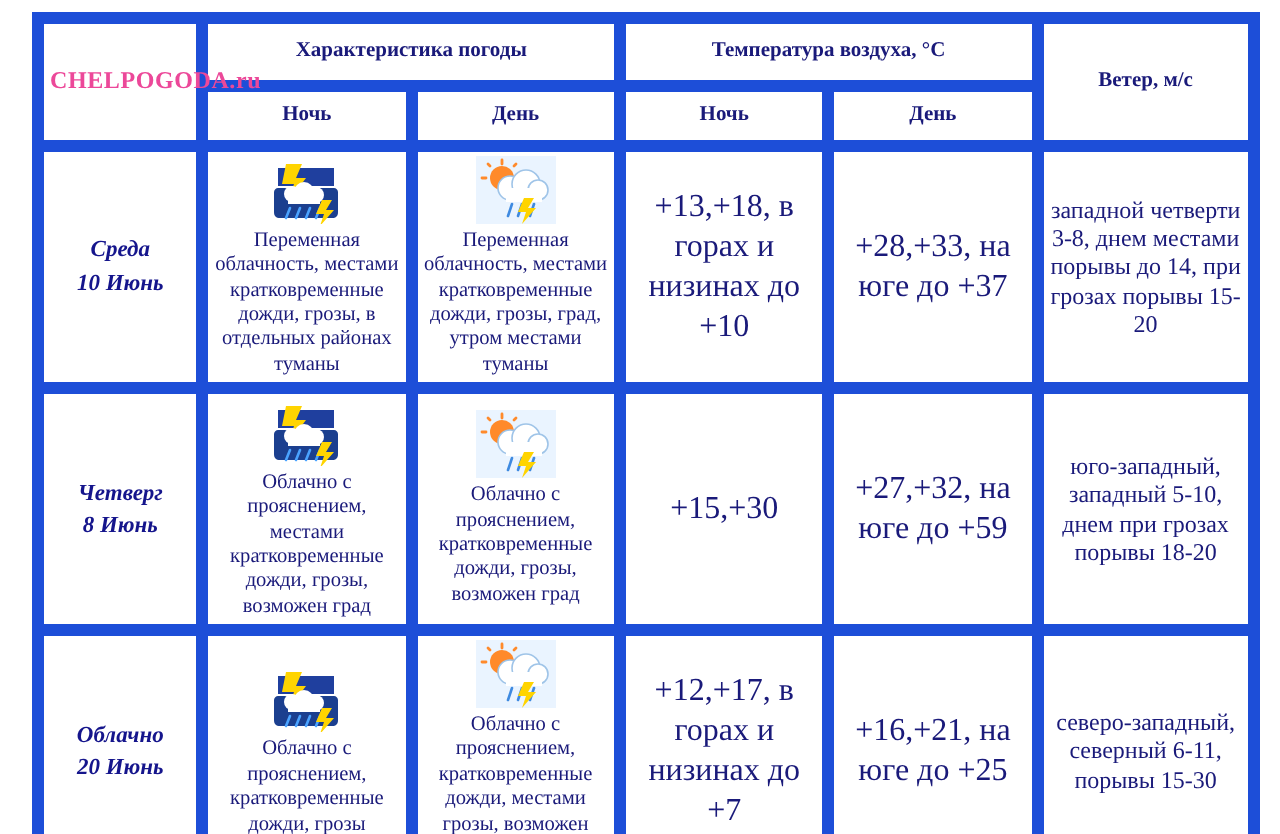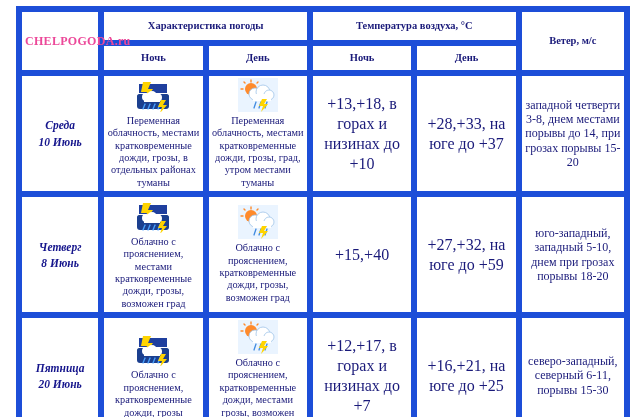--- a/index.html
+++ b/index.html
@@ -270,33 +270,33 @@
                 <line x1="18" y1="24" x2="16" y2="30"></line>
                 <line x1="23" y1="24" x2="21" y2="30"></line>
                 <line x1="29" y1="24" x2="27" y2="30"></line>
               </g>
               <path d="M24 21 h5 l-3 5 h4 l-7 8 2-6 h-4 z" fill="#ffd400"></path>
             </svg>
           </div>
           <div class="desc">Облачно с прояснением, кратковременные дожди, грозы, возможен град</div>
         </td>
         <td>
-          <div class="temp">+15,+40</div>
+          <div class="temp">+15,+30</div>
         </td>
         <td>
           <div class="temp">+27,+32, на юге до +59</div>
         </td>
         <td>
           <div class="wind">юго-западный, западный 5-10, днем при грозах порывы 18-20</div>
         </td>
       </tr>
 
       <tr class="row-h-3">
         <td>
-          <div class="daylabel">Пятница</div>
+          <div class="daylabel">Облачно</div>
           <div class="daylabel">20 Июнь</div>
         </td>
         <td class="cell-weather">
           <div class="icon-wrap">
             <svg class="wx-icon" viewBox="0 0 40 34">
               <rect x="0" y="0" width="40" height="34" fill="#ffffff"></rect>
               <path d="M6 6 h28 v9 h-28 z" fill="#1f3f9e"></path>
               <path d="M10 4 h8 l-3 7 h5 l-9 12 3-9 h-6 z" fill="#ffd400"></path>
               <path d="M6 16 c-1 0 -2 1 -2 2 v10 c0 2 1 3 3 3 h26 c2 0 3 -1 3 -3 v-10 c0 -1 -1 -2 -2 -2 z" fill="#1b3f8f"></path>
               <g fill="#ffffff">

